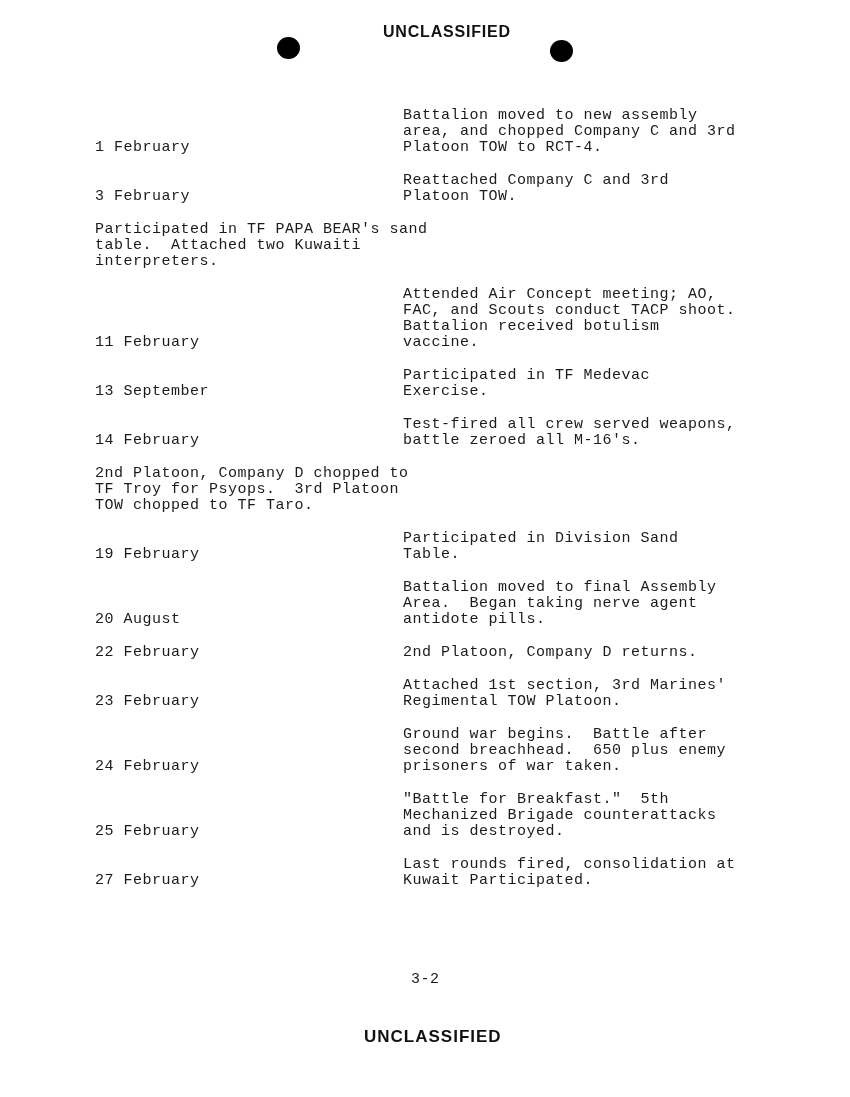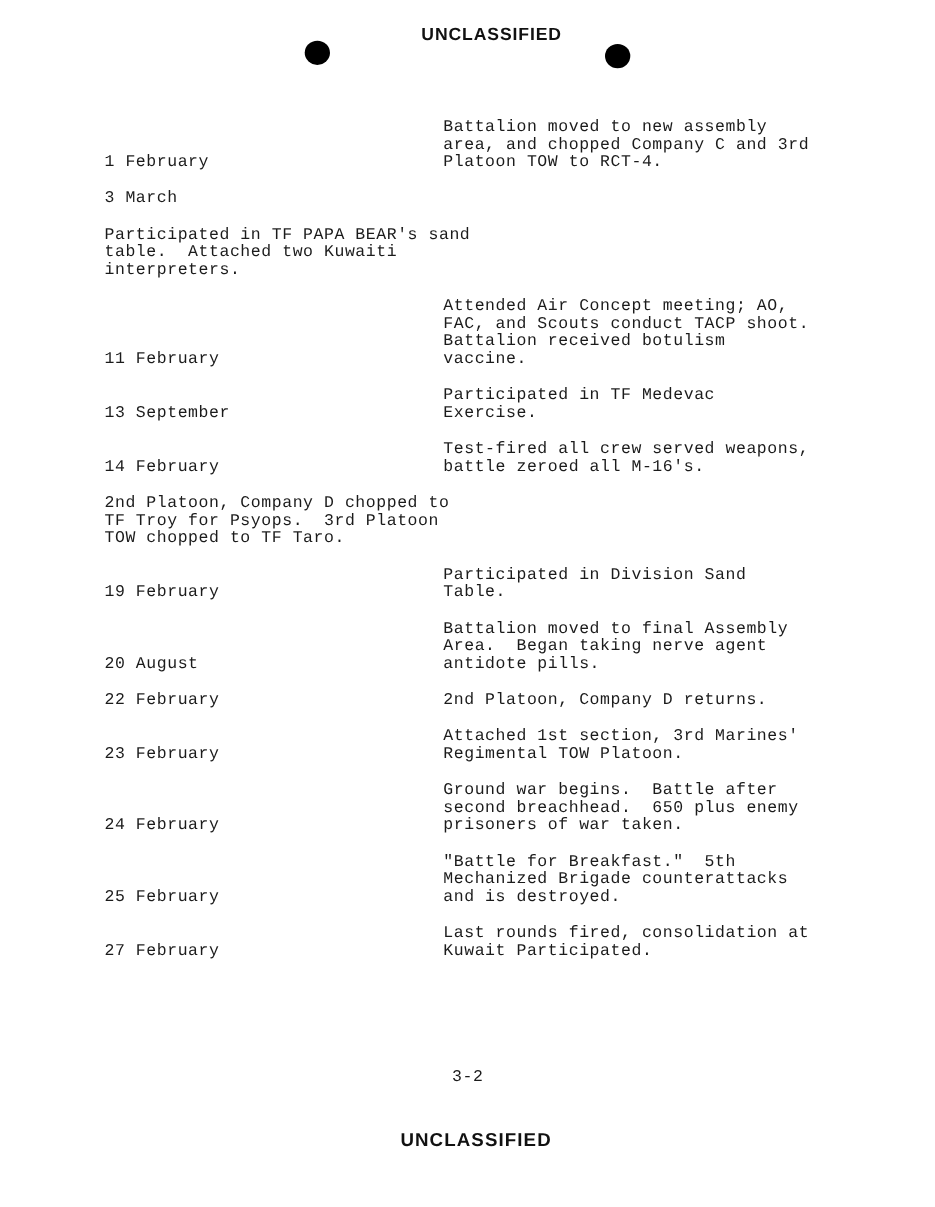--- a/index.html
+++ b/index.html
@@ -85,21 +85,23 @@
 
   <div class="entries">
   <div class="entry">
     <div class="entry-date">1 February</div>
     <div class="entry-desc">Battalion moved to new assembly
 area, and chopped Company C and 3rd
 Platoon TOW to RCT-4.</div>
   </div>
 
   <div class="entry">
-    <div class="entry-date">3 March</div>
+    <div class="entry-date">3 February</div>
+    <div class="entry-desc">Reattached Company C and 3rd
+Platoon TOW.</div>
   </div>
 
   <div class="entry">
     <div class="entry-desc">Participated in TF PAPA BEAR's sand
 table.  Attached two Kuwaiti
 interpreters.</div>
   </div>
 
   <div class="entry">
     <div class="entry-date">11 February</div>

